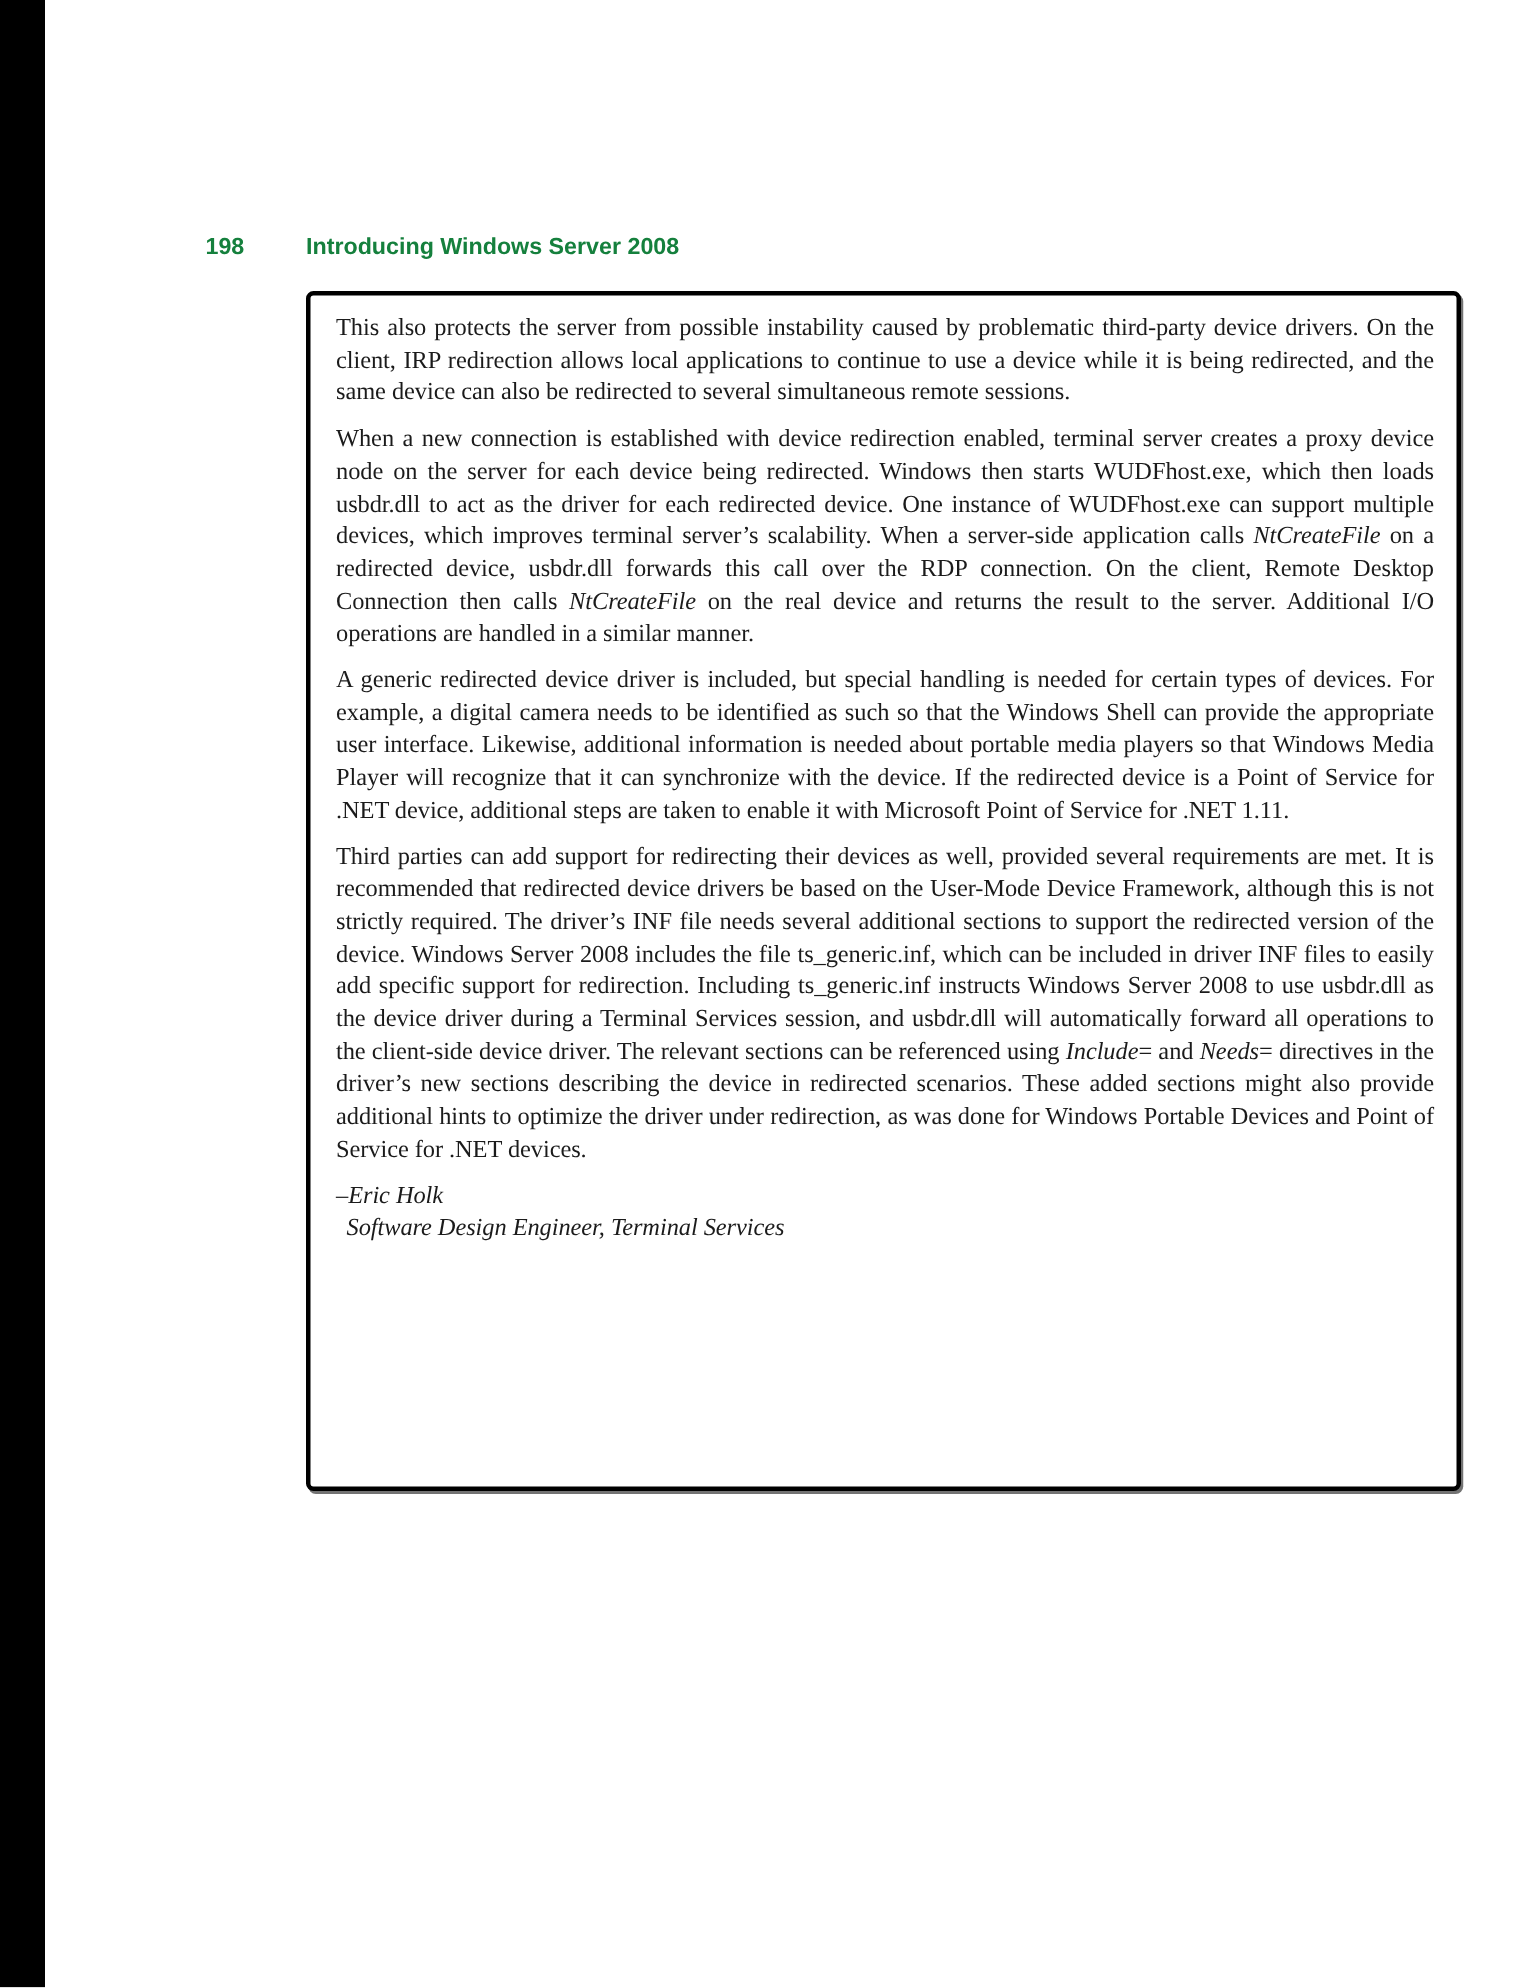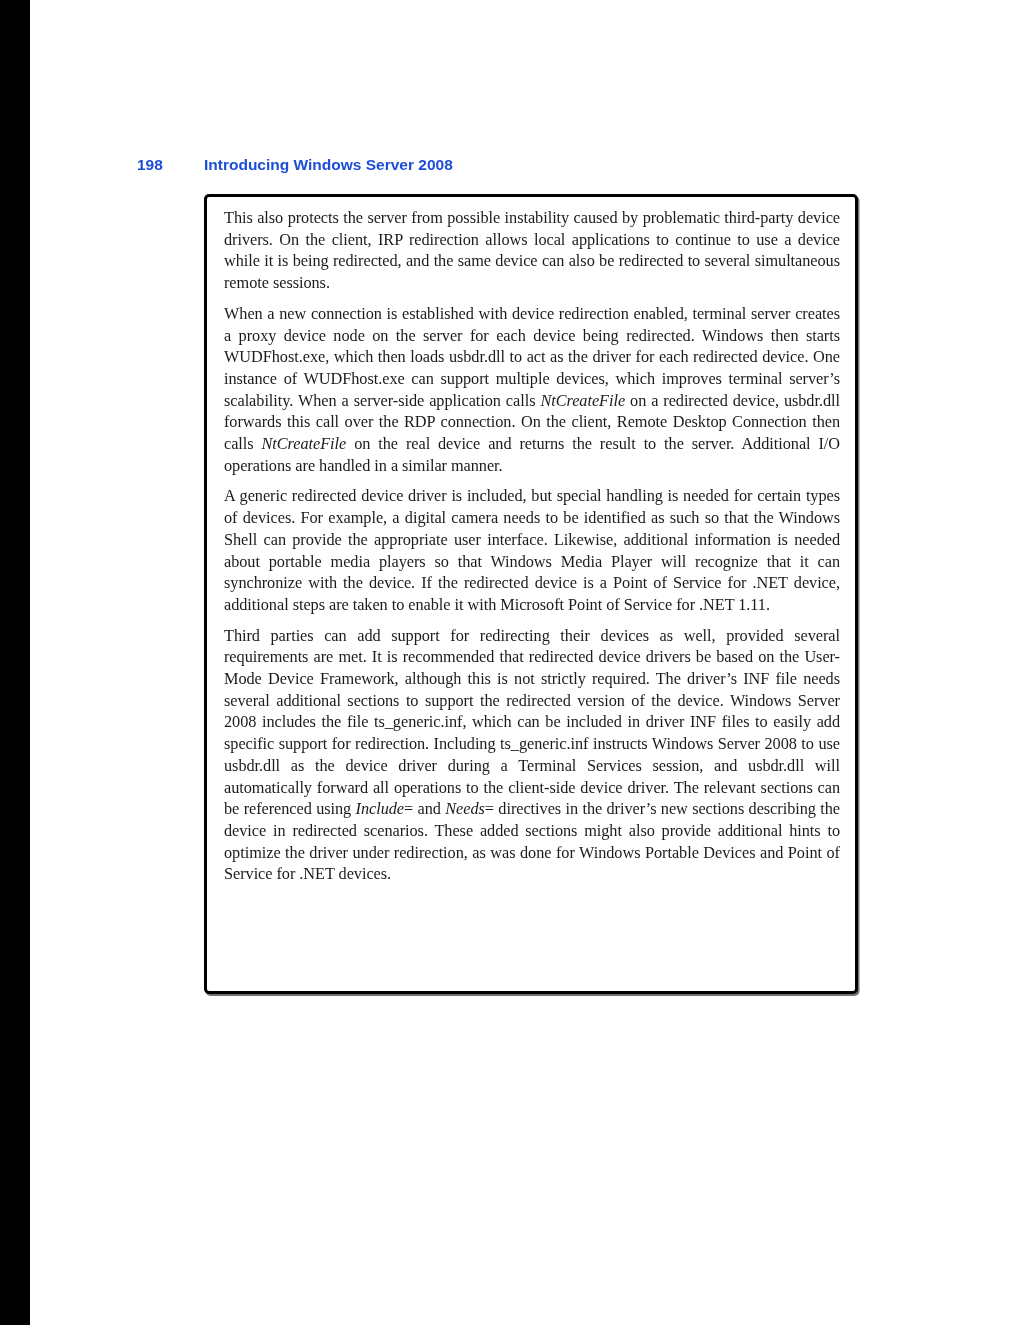--- a/index.html
+++ b/index.html
@@ -23,32 +23,32 @@
     width: 30px;
     height: 1325px;
   }
   .page-header {
     position: absolute;
     top: 156px;
     left: 137px;
     font-family: "Liberation Sans", "DejaVu Sans", sans-serif;
     font-weight: bold;
     font-size: 15.5px;
-    color: #1d4ed8;
+    color: #15803d;
     white-space: nowrap;
   }
   .page-header .page-number {
     display: inline-block;
     width: 67px;
   }
   .sidebar-box {
     position: absolute;
     left: 204px;
     top: 194px;
-    width: 654px;
+    width: 770px;
     height: 800px;
     box-sizing: border-box;
     border: 3px solid #000000;
     border-radius: 5px;
     box-shadow: 1.5px 2px 0 rgba(0,0,0,0.55);
     padding: 10px 15px 16px 17px;
     background: #ffffff;
   }
   .sidebar-box p {
     margin: 0 0 9px 0;
@@ -82,15 +82,19 @@
     <span class="page-number">198</span><span class="running-head">Introducing Windows Server 2008</span>
   </header>
 
   <section class="sidebar-box">
     <div id="paragraphs">
         <p><span>This also protects the server from possible instability caused by problematic third-party device drivers. On the client, IRP redirection allows local applications to continue to use a device while it is being redirected, and the same device can also be redirected to several simultaneous remote sessions.</span></p>
         <p><span>When a new connection is established with device redirection enabled, terminal server creates a proxy device node on the server for each device being redirected. Windows then starts WUDFhost.exe, which then loads usbdr.dll to act as the driver for each redirected device. One instance of WUDFhost.exe can support multiple devices, which improves terminal server’s scalability. When a server-side application calls </span><i>NtCreateFile</i><span> on a redirected device, usbdr.dll forwards this call over the RDP connection. On the client, Remote Desktop Connection then calls </span><i>NtCreateFile</i><span> on the real device and returns the result to the server. Additional I/O operations are handled in a similar manner.</span></p>
         <p><span>A generic redirected device driver is included, but special handling is needed for certain types of devices. For example, a digital camera needs to be identified as such so that the Windows Shell can provide the appropriate user interface. Likewise, additional information is needed about portable media players so that Windows Media Player will recognize that it can synchronize with the device. If the redirected device is a Point of Service for .NET device, additional steps are taken to enable it with Microsoft Point of Service for .NET 1.11.</span></p>
         <p><span>Third parties can add support for redirecting their devices as well, provided several requirements are met. It is recommended that redirected device drivers be based on the User-Mode Device Framework, although this is not strictly required. The driver’s INF file needs several additional sections to support the redirected version of the device. Windows Server 2008 includes the file ts_generic.inf, which can be included in driver INF files to easily add specific support for redirection. Including ts_generic.inf instructs Windows Server 2008 to use usbdr.dll as the device driver during a Terminal Services session, and usbdr.dll will automatically forward all operations to the client-side device driver. The relevant sections can be referenced using </span><i>Include</i><span>= and </span><i>Needs</i><span>= directives in the driver’s new sections describing the device in redirected scenarios. These added sections might also provide additional hints to optimize the driver under redirection, as was done for Windows Portable Devices and Point of Service for .NET devices.</span></p>
       </div>
+    <div class="signature">
+      <p class="sig-name">–Eric Holk</p>
+      <p class="sig-title">Software Design Engineer, Terminal Services</p>
+    </div>
   </section>
 
 </div>
 
 </body></html>

